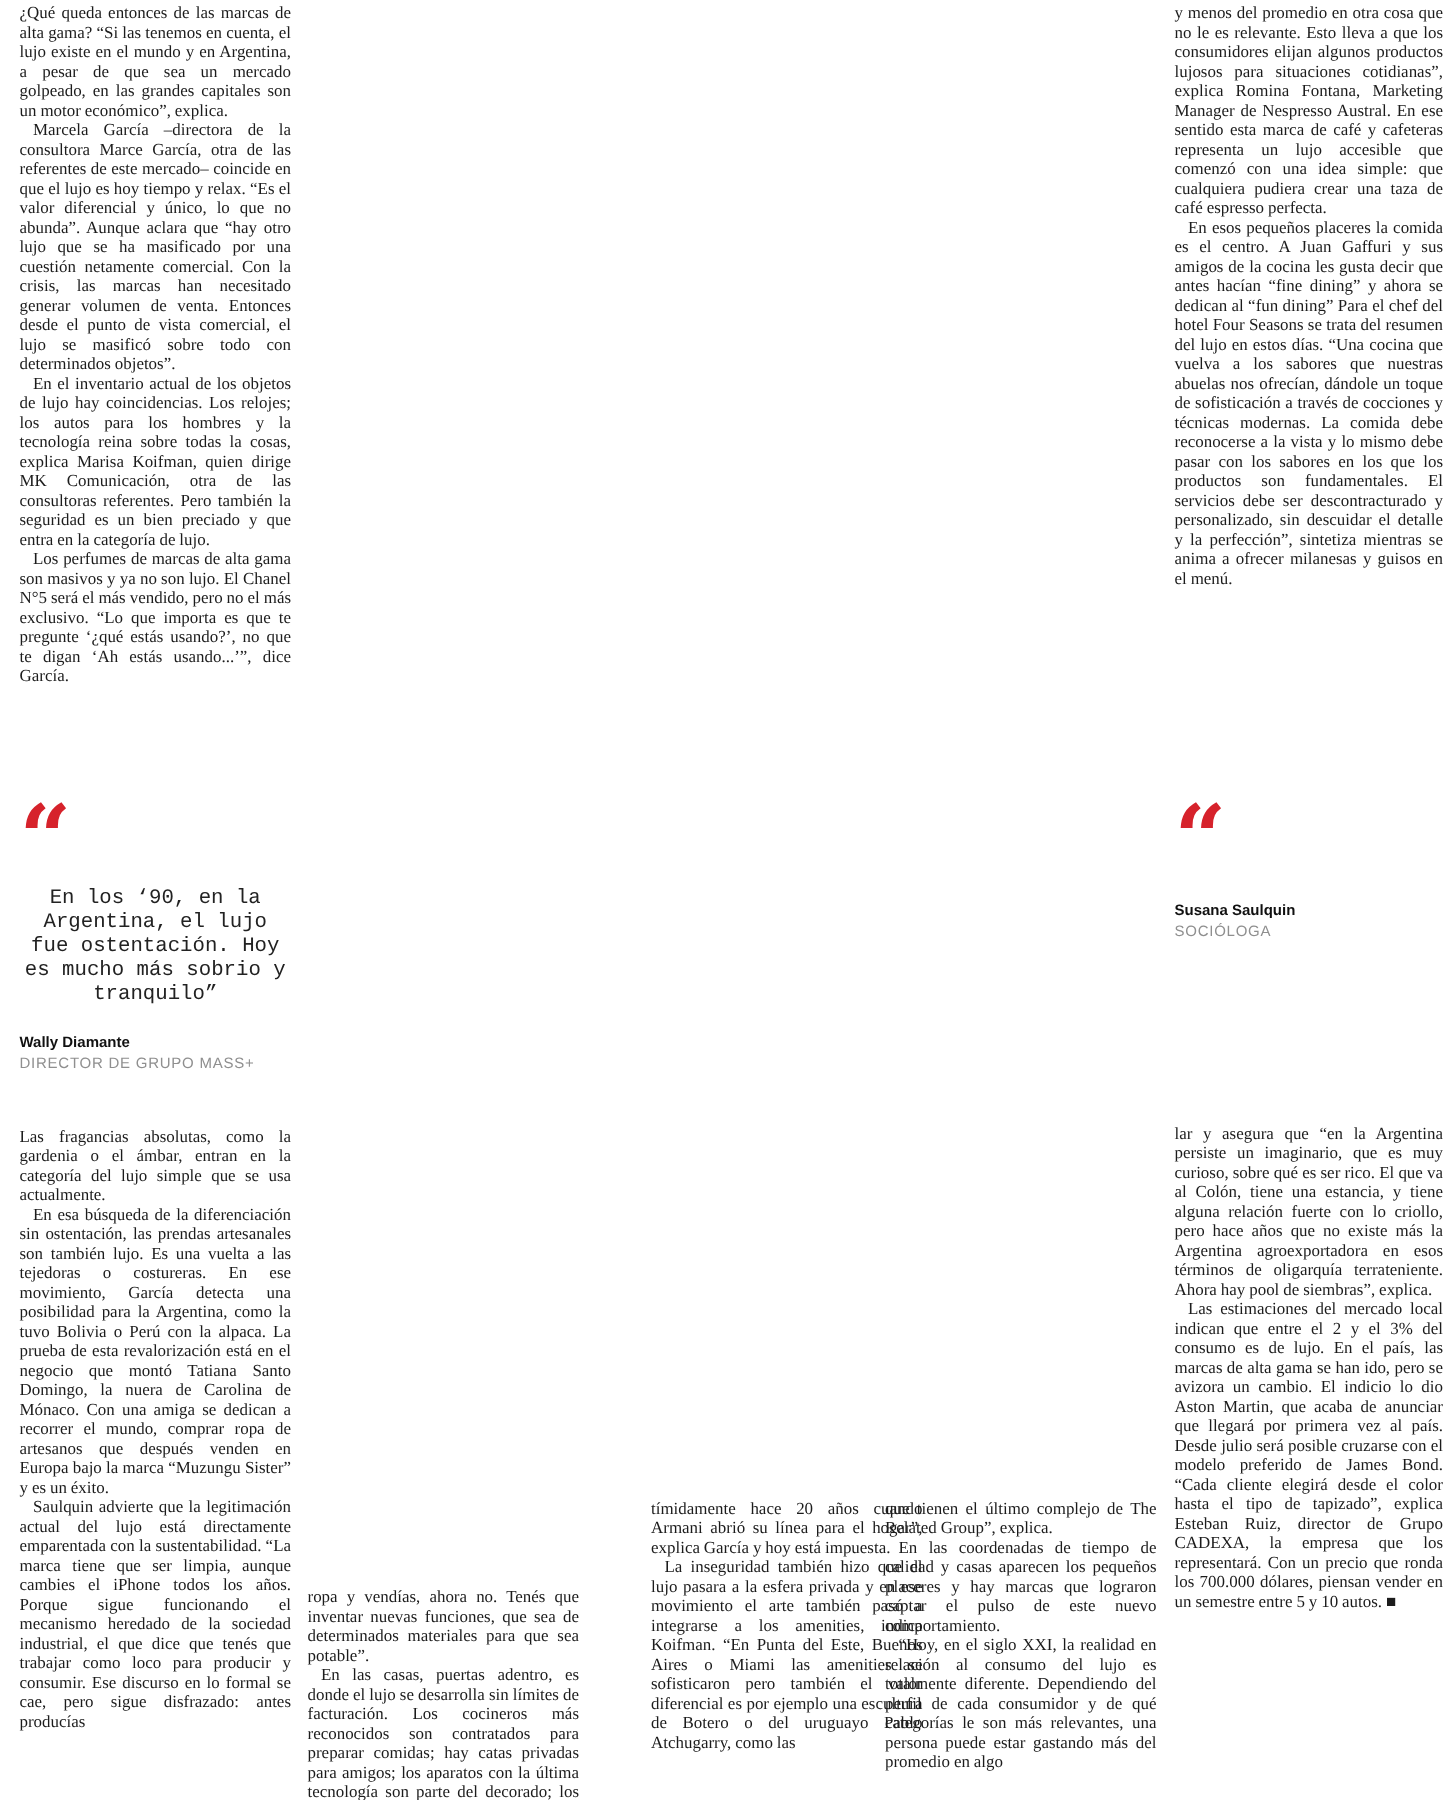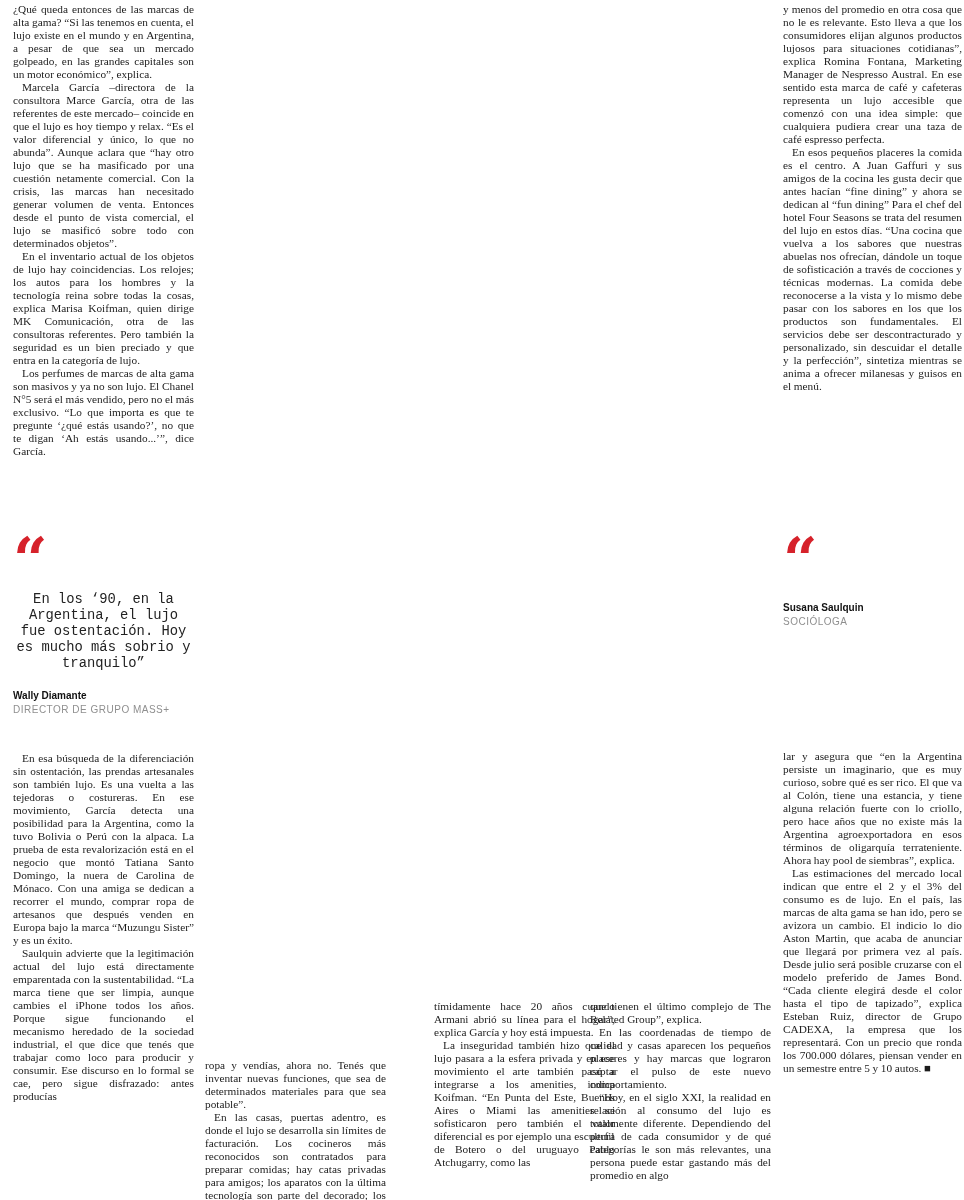--- a/index.html
+++ b/index.html
@@ -98,20 +98,21 @@
 
   <div class="quote-block c1" style="top:536px;">
     <div class="quote-mark">“</div>
     <div class="quote-text">En los ‘90, en la Argentina, el lujo fue ostentación. Hoy es mucho más sobrio y tranquilo”</div>
     <div class="quote-author">Wally Diamante</div>
     <div class="quote-role">DIRECTOR DE GRUPO MASS+</div>
   </div>
 
   <div class="textblock c1" style="top:752px;">
 
+  <p class="cont">Las fragancias absolutas, como la gardenia o el ámbar, entran en la categoría del lujo simple que se usa actualmente.</p>
       <p>En esa búsqueda de la diferenciación sin ostentación, las prendas artesanales son también lujo. Es una vuelta a las tejedoras o costureras. En ese movimiento, García detecta una posibilidad para la Argentina, como la tuvo Bolivia o Perú con la alpaca. La prueba de esta revalorización está en el negocio que montó Tatiana Santo Domingo, la nuera de Carolina de Mónaco. Con una amiga se dedican a recorrer el mundo, comprar ropa de artesanos que después venden en Europa bajo la marca “Muzungu Sister” y es un éxito.</p>
       <p>Saulquin advierte que la legitimación actual del lujo está directamente emparentada con la sustentabilidad. “La marca tiene que ser limpia, aunque cambies el iPhone todos los años. Porque sigue funcionando el mecanismo heredado de la sociedad industrial, el que dice que tenés que trabajar como loco para producir y consumir. Ese discurso en lo formal se cae, pero sigue disfrazado: antes producías</p>
     </div>
 
   <div class="textblock c2" style="top:1059px;font-family:Liberation Serif, serif;">
 
   <p class="cont">ropa y vendías, ahora no. Tenés que inventar nuevas funciones, que sea de determinados materiales para que sea potable”.</p>
       <p>En las casas, puertas adentro, es donde el lujo se desarrolla sin límites de facturación. Los cocineros más reconocidos son contratados para preparar comidas; hay catas privadas para amigos; los aparatos con la última tecnología son parte del decorado; los jardines tienen huertas orgánicas.</p>
       <p>“Es una tendencia que comenzó</p>
     </div>

